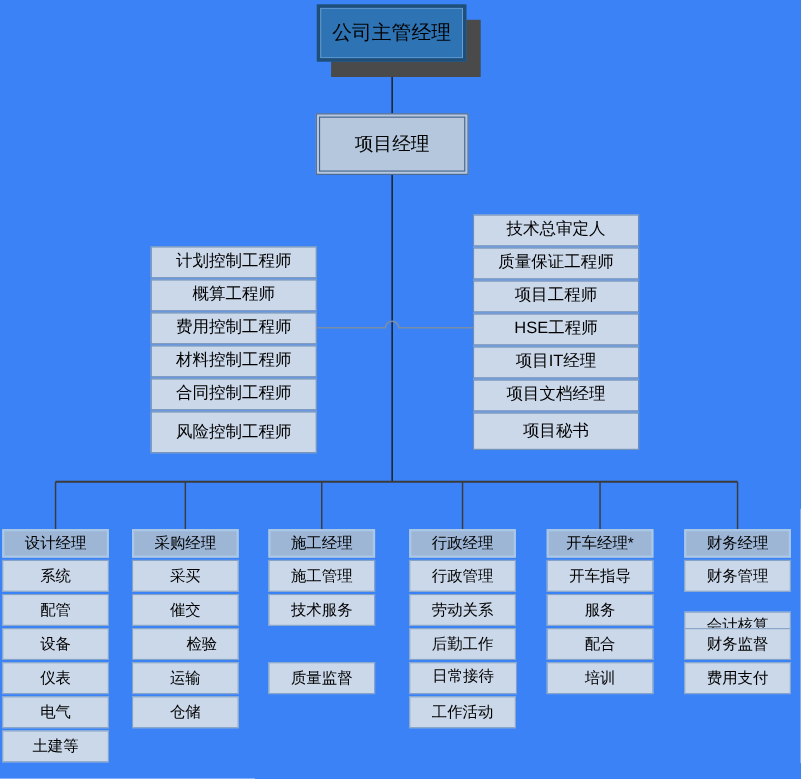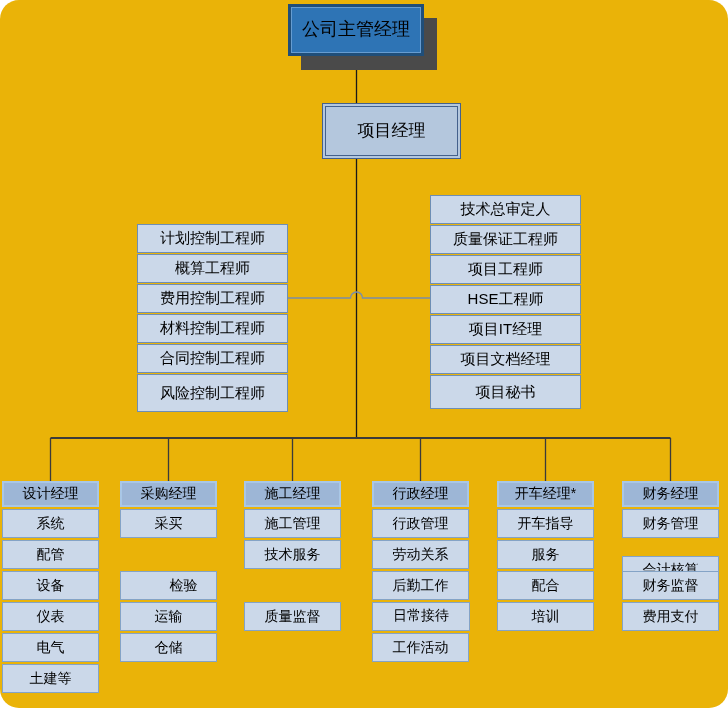--- a/index.html
+++ b/index.html
@@ -1,35 +1,35 @@
 <!DOCTYPE html>
 <html style="--root-fill: #2e74b5; --root-border: #1f4e79; --root-shadow: #4a4a4a; --pm-fill: #b4c7dd; --pm-border: #44618c; --header-fill: #9ab3d3; --header-border: #31547a; --item-fill: #cbd8e9; --item-border: #6e8eb4; --col-header-fill: #9db6d6; --col-header-border: #a9c7e6; --col-item-border: #84a3c6; --line-dark: #1a1a1a; --line-mid: #7a8da8; --line-bus: #3b3b3b;"><head>
 <meta charset="utf-8">
 <style>
   html,body{margin:0;padding:0;background:#ffffff;}
   #canvas{
-    position:relative;width:728px;height:708px;background:#eab308;overflow:hidden;
-    font-family:"Liberation Sans","DejaVu Sans",sans-serif;color:#000;border-radius:19px;
+    position:relative;width:728px;height:708px;background:#3b82f6;overflow:hidden;
+    font-family:"Liberation Sans","DejaVu Sans",sans-serif;color:#000;
   }
   #connectors{position:absolute;left:0;top:0;z-index:0;}
   .c-dark{stroke:var(--line-dark,#1a1a1a);stroke-width:1.3;fill:none;}
   .c-mid{stroke:var(--line-mid,#7a8da8);stroke-width:1.4;fill:none;}
   .c-bus{stroke:var(--line-bus,#3b3b3b);stroke-width:1.8;fill:none;}
   .c-drop{stroke:var(--line-bus,#3b3b3b);stroke-width:1.3;fill:none;}
   .box{
     position:absolute;box-sizing:border-box;display:flex;align-items:center;justify-content:center;
     text-align:center;z-index:2;line-height:1.1;
   }
   .shadow{position:absolute;background:var(--root-shadow,#4a4a4a);z-index:1;}
   .root{
     background:var(--root-fill,#2e74b5);border:3px solid var(--root-border,#1f4e79);
     box-shadow:inset 0 0 0 1px rgba(150,190,230,.55);font-size:18px;
   }
   .pm{
-    background:var(--pm-fill,#b4c7dd);border:1px solid var(--pm-border,#44618c);font-size:17px;margin-left:35px;
+    background:var(--pm-fill,#b4c7dd);border:1px solid var(--pm-border,#44618c);font-size:17px;
   }
   .pm::before{content:"";position:absolute;inset:2px;border:1px solid var(--pm-border,#44618c);pointer-events:none;}
   .hdr-dark{
     background:var(--header-fill,#9ab3d3);border:2px solid var(--header-border,#31547a);font-size:15px;
   }
   .item{
     background:var(--item-fill,#cbd8e9);border:1px solid var(--item-border,#6e8eb4);font-size:15px;
   }
   .col-hdr{
     background:var(--col-header-fill,#9db6d6);border:2px solid var(--col-header-border,#a9c7e6);font-size:14px;
@@ -125,20 +125,23 @@
     </div>
     <div class="box col-item" style="left: 2px; top: 664px; width: 97px; height: 29px;">
       <span>土建等</span>
     </div>
     <div class="box col-hdr" style="left: 120px; top: 481px; width: 97px; height: 26px;">
       <span>采购经理</span>
     </div>
     <div class="box col-item" style="left: 120px; top: 509px; width: 97px; height: 29px;">
       <span>采买</span>
     </div>
+    <div class="box col-item" style="left: 120px; top: 540px; width: 97px; height: 29px;">
+      <span>催交</span>
+    </div>
     <div class="box col-item" style="left: 120px; top: 571px; width: 97px; height: 29px; padding-left: 30px;">
       <span>检验</span>
     </div>
     <div class="box col-item" style="left: 120px; top: 602px; width: 97px; height: 29px;">
       <span>运输</span>
     </div>
     <div class="box col-item" style="left: 120px; top: 633px; width: 97px; height: 29px;">
       <span>仓储</span>
     </div>
     <div class="box col-hdr" style="left: 244px; top: 481px; width: 97px; height: 26px;">

